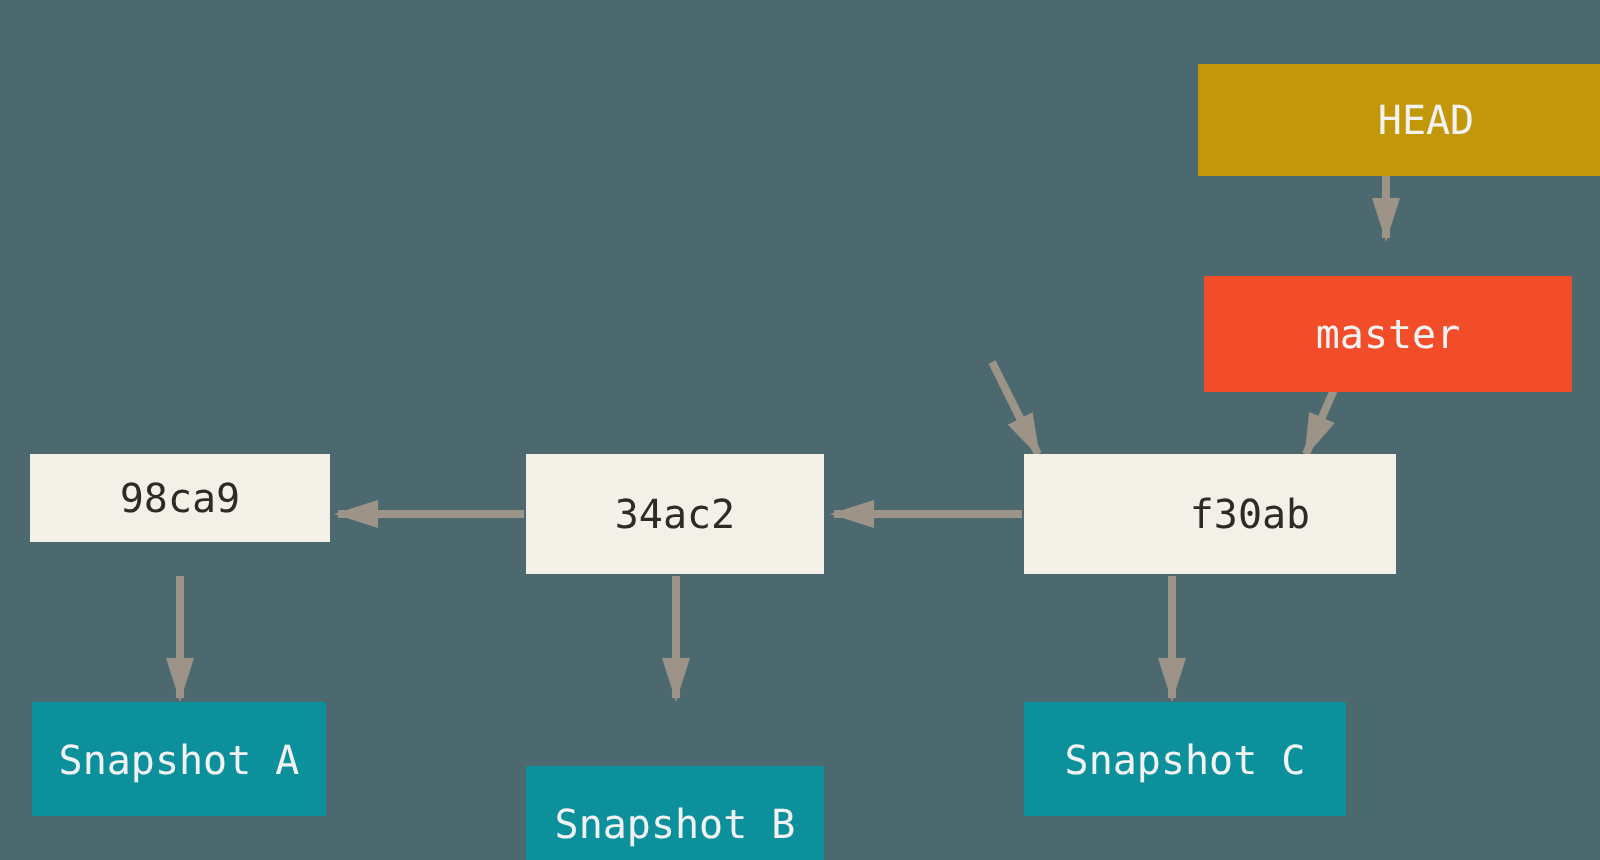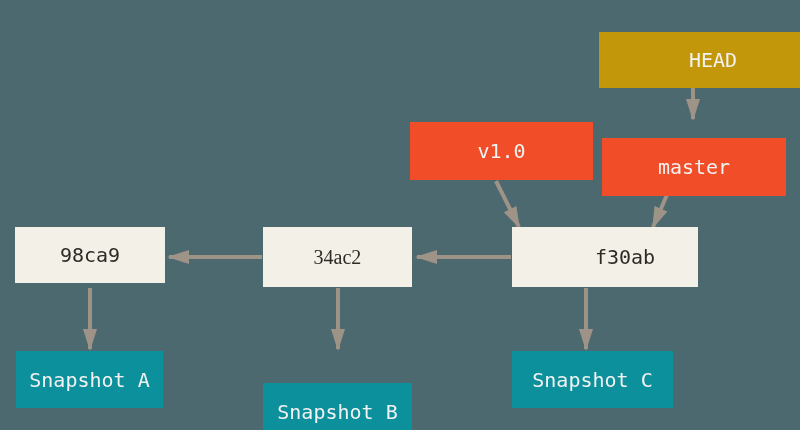--- a/index.html
+++ b/index.html
@@ -33,22 +33,22 @@
 
   .ref    { background: var(--gold, #C2980A);  color: var(--ink-light, #F2F2F2); padding-left: 21px; }
   .branch { background: var(--red, #F04D28);   color: var(--ink-light, #F2F2F2); margin-top: 16px; }
   .tag    { background: var(--red, #F04D28);   color: var(--ink-light, #F2F2F2); }
   .commit { background: var(--cream, #F2F0E7); color: var(--ink-dark, #2D2B26); }
   .snap   { background: var(--teal, #0C909B);  color: var(--ink-light, #F2F2F2); }
 
   .pos-head    { left: 599px; top: 32px;  width: 186px; height: 56px; }
   .pos-v10     { left: 410px; top: 122px; width: 183px; height: 58px; }
   .pos-master  { left: 602px; top: 122px; width: 184px; height: 58px; }
-  .pos-98ca9   { left: 15px;  top: 227px; width: 150px; height: 56px; }
-  .pos-34ac2   { left: 263px; top: 227px; width: 149px; height: 60px; font-family: Liberation Serif, serif; }
+  .pos-98ca9   { left: 15px;  top: 227px; width: 150px; height: 44px; }
+  .pos-34ac2   { left: 263px; top: 227px; width: 149px; height: 60px; }
   .pos-f30ab   { left: 512px; top: 227px; width: 146px; height: 60px; padding-left: 40px; }
   .pos-snap-a  { left: 16px;  top: 351px; width: 147px; height: 57px; }
   .pos-snap-b  { left: 263px; top: 363px; width: 149px; height: 57px; margin-top: 20px; }
   .pos-snap-c  { left: 512px; top: 351px; width: 161px; height: 57px; }
 </style>
 </head>
 <body>
 
 <div class="stage">
 
@@ -65,23 +65,20 @@
     <line x1="262" y1="257" x2="169" y2="257" marker-end="url(#arrowhead)"></line>
     <line x1="90" y1="288" x2="90" y2="349" marker-end="url(#arrowhead)"></line>
     <line x1="338" y1="288" x2="338" y2="349" marker-end="url(#arrowhead)"></line>
     <line x1="586" y1="288" x2="586" y2="349" marker-end="url(#arrowhead)"></line>
   </svg>
 
   <div class="box ref pos-head">
     <span>HEAD</span>
   </div>
 
-  <div class="box tag pos-v10">
-    <span>v1.0</span>
-  </div>
 
   <div class="box branch pos-master">
     <span>master</span>
   </div>
 
   <div class="box commit pos-98ca9">
     <span>98ca9</span>
   </div>
 
   <div class="box commit pos-34ac2">

